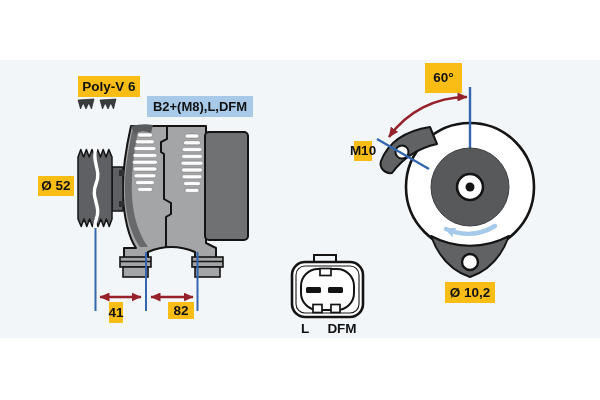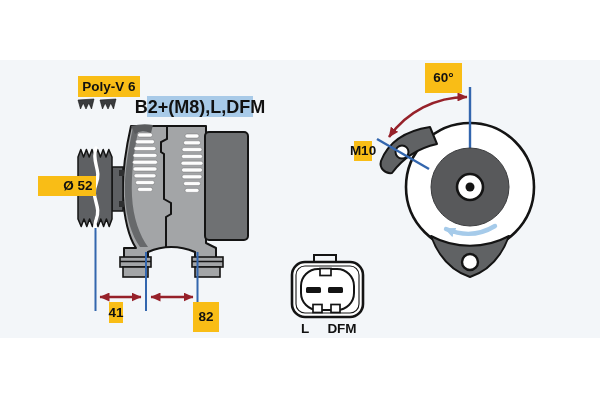--- a/index.html
+++ b/index.html
@@ -14,24 +14,24 @@
   svg{position:absolute;left:0;top:0;}
   .lbl{
     position:absolute;display:flex;align-items:center;justify-content:center;
     font-weight:700;color:#111;font-size:13.5px;line-height:1;
     letter-spacing:0;white-space:nowrap;
   }
   .lbl.yellow{background:#f9bd16;}
   .lbl.blue{background:#a8cae8;}
   .lbl.plain{background:transparent;}
   #lbl-belt-type   {left:78px; top:76px; width:62px; height:21px;}
-  #lbl-terminals   {left:147px;top:96px; width:106px;height:21px;font-size:18px;}
-  #lbl-pulley-dia  {left:38px; top:176px;width:36px; height:20px;padding-left:22px;}
+  #lbl-terminals   {left:147px;top:96px; width:106px;height:21px;font-size:13px;}
+  #lbl-pulley-dia  {left:38px; top:176px;width:36px; height:20px;}
   #lbl-dim41       {left:109px;top:302px;width:14px; height:21px;}
-  #lbl-dim82       {left:168px;top:302px;width:26px; height:30px;margin-left:25px;}
+  #lbl-dim82       {left:168px;top:302px;width:26px; height:17px;}
   #lbl-angle       {left:425px;top:63px; width:37px; height:30px;}
   #lbl-m10         {left:354px;top:141px;width:18px; height:20px;}
   #lbl-hole-dia    {left:445px;top:282px;width:50px; height:21px;}
   #lbl-pin-l       {left:298px;top:320px;width:14px; height:17px;}
   #lbl-pin-dfm     {left:323px;top:320px;width:38px; height:17px;text-align:center;}
 </style>
 </head>
 <body>
 
 <div id="stage">
@@ -160,15 +160,16 @@
     </g>
   </svg>
 
   <div class="lbl yellow" id="lbl-belt-type">Poly-V 6</div>
   <div class="lbl blue" id="lbl-terminals">B2+(M8),L,DFM</div>
   <div class="lbl yellow" id="lbl-pulley-dia">Ø 52</div>
   <div class="lbl yellow" id="lbl-dim41">41</div>
   <div class="lbl yellow" id="lbl-dim82">82</div>
   <div class="lbl yellow" id="lbl-angle">60°</div>
   <div class="lbl yellow" id="lbl-m10">M10</div>
+  <div class="lbl yellow" id="lbl-hole-dia">Ø 10,2</div>
   <div class="lbl plain" id="lbl-pin-l">L</div>
   <div class="lbl plain" id="lbl-pin-dfm">DFM</div>
 </div>
 
 </body></html>

